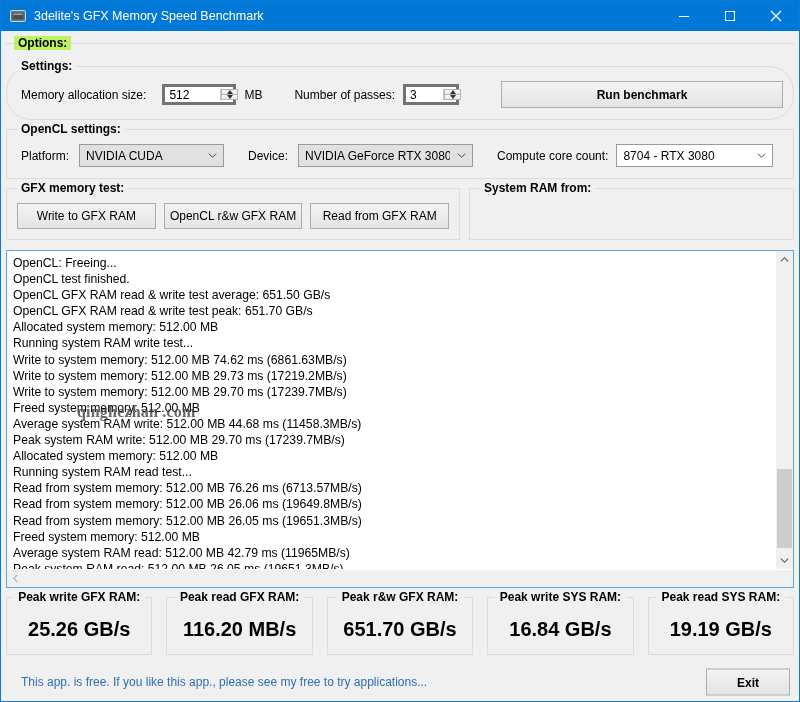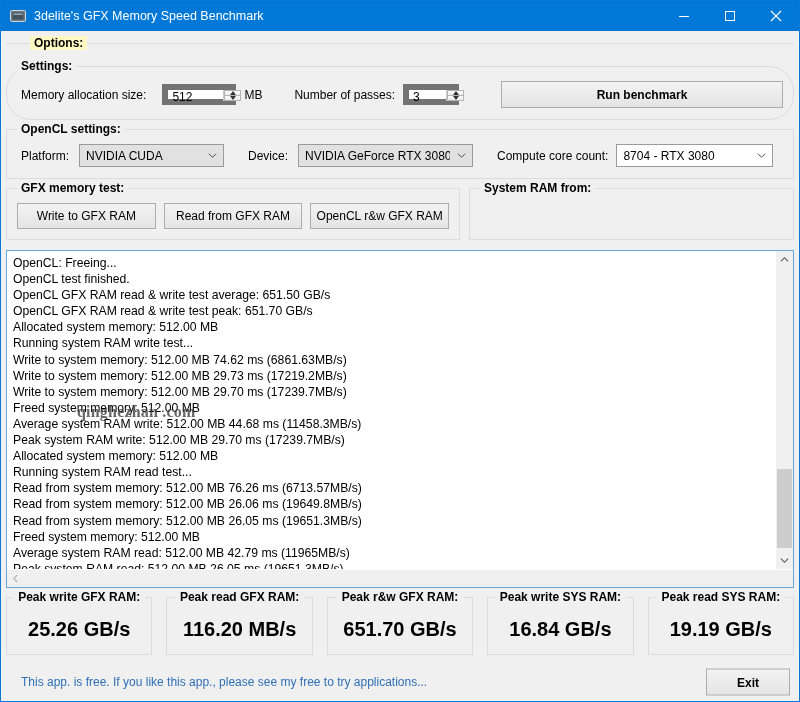--- a/index.html
+++ b/index.html
@@ -86,22 +86,22 @@
     border: 1px solid #dcdcdc;
     border-left: none;
     border-right: none;
     border-bottom: none;
     position: relative;
     flex: 0 0 auto;
   }
   #options-title {
     position: absolute;
     top: -8px;
-    left: 24px;
-    background: #fef9c3;
+    left: 8px;
+    background: #bef264;
     padding: 0 4px;
     font-weight: bold;
     font-size: 12px;
   }
 
   
   #settings-group {
     margin: 4px 5px 0 5px;
     padding: 14px 10px 11px 14px;
     position: relative;
@@ -114,22 +114,22 @@
   }
   .lbl {
     font-size: 12px;
     color: #000;
     white-space: nowrap;
   }
 
   
   .spin {
     display: inline-flex;
-    align-items: flex-start;
-    border: 6px solid #737373;
+    align-items: center;
+    border: 3px solid #737373;
     background: #ffffff;
     height: 21px;
     box-sizing: border-box;
   }
   .spin input {
     border: none;
     outline: none;
     background: transparent;
     font-family: "Liberation Sans", sans-serif;
     font-size: 12px;
@@ -512,22 +512,22 @@
         </span>
       </span>
     </div>
   </div>
 
   <div id="tests-row">
     <div class="group" id="gfx-test-group">
       <span class="group-title">GFX memory test:</span>
       <div class="test-btns">
         <span class="btn">Write to GFX RAM</span>
+        <span class="btn">OpenCL r&amp;w GFX RAM</span>
         <span class="btn">Read from GFX RAM</span>
-        <span class="btn">OpenCL r&amp;w GFX RAM</span>
       </div>
     </div>
 
     <div class="group" id="sys-test-group">
       <span class="group-title">System RAM from:</span>
     </div>
   </div>
 
   <div id="log-wrap">
     <div id="watermark">qinghezhan .com</div>

